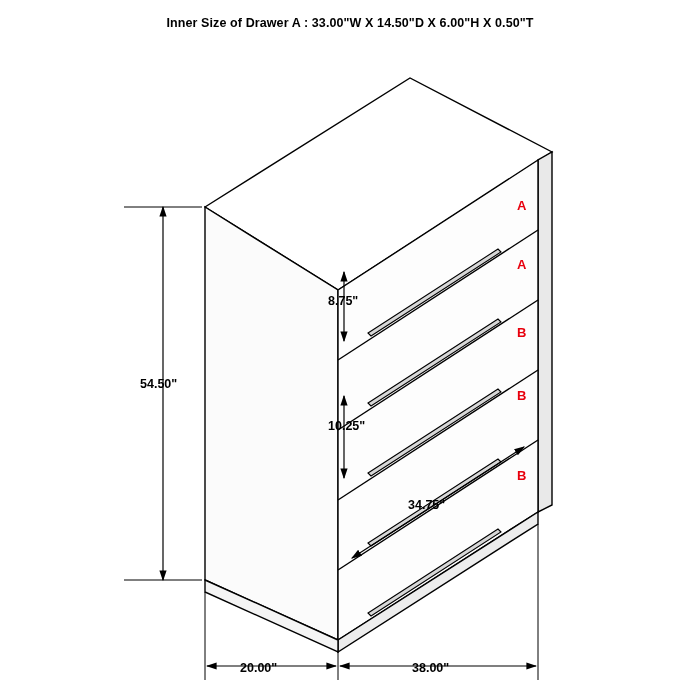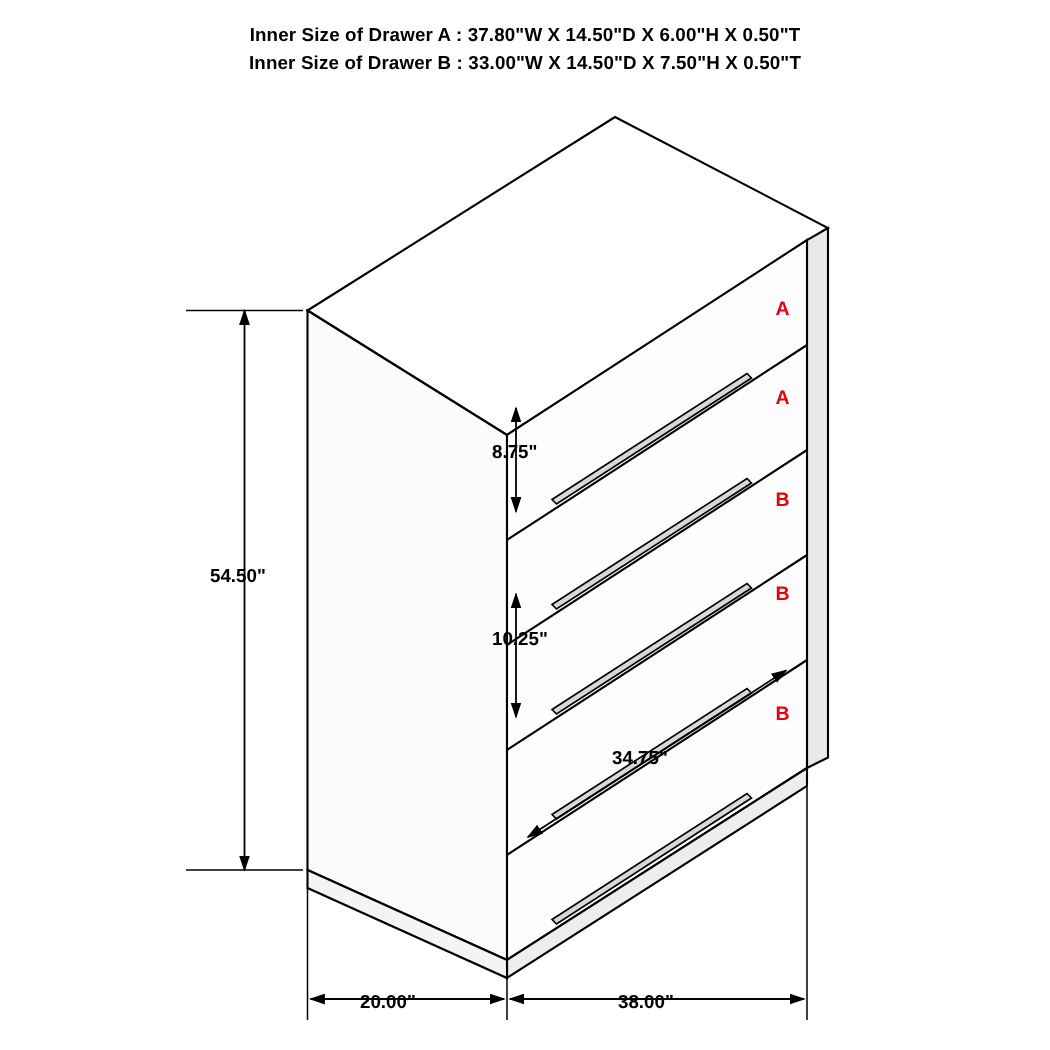--- a/index.html
+++ b/index.html
@@ -54,22 +54,21 @@
     color: #e8000d;
     white-space: nowrap;
   }
 </style>
 </head>
 <body>
 
 <div id="stage">
 
   <div class="header">
-    <div>Inner Size of Drawer A : 37.80"W X 14.50"D X 6.00"H X 0.50"T</div>
-    <div>Inner Size of Drawer B : 33.00"W X 14.50"D X 7.50"H X 0.50"T</div>
+    <div>Inner Size of Drawer A : 33.00"W X 14.50"D X 6.00"H X 0.50"T</div>
   </div>
 
   <svg id="fig" viewBox="0 0 700 700">
     <defs>
       <marker id="ar" markerWidth="9" markerHeight="9" refX="8" refY="3" orient="auto" markerUnits="strokeWidth">
         <path d="M0,0 L9,3 L0,6 z" fill="#000"></path>
       </marker>
       <marker id="arStart" markerWidth="9" markerHeight="9" refX="1" refY="3" orient="auto" markerUnits="strokeWidth">
         <path d="M9,0 L0,3 L9,6 z" fill="#000"></path>
       </marker>

